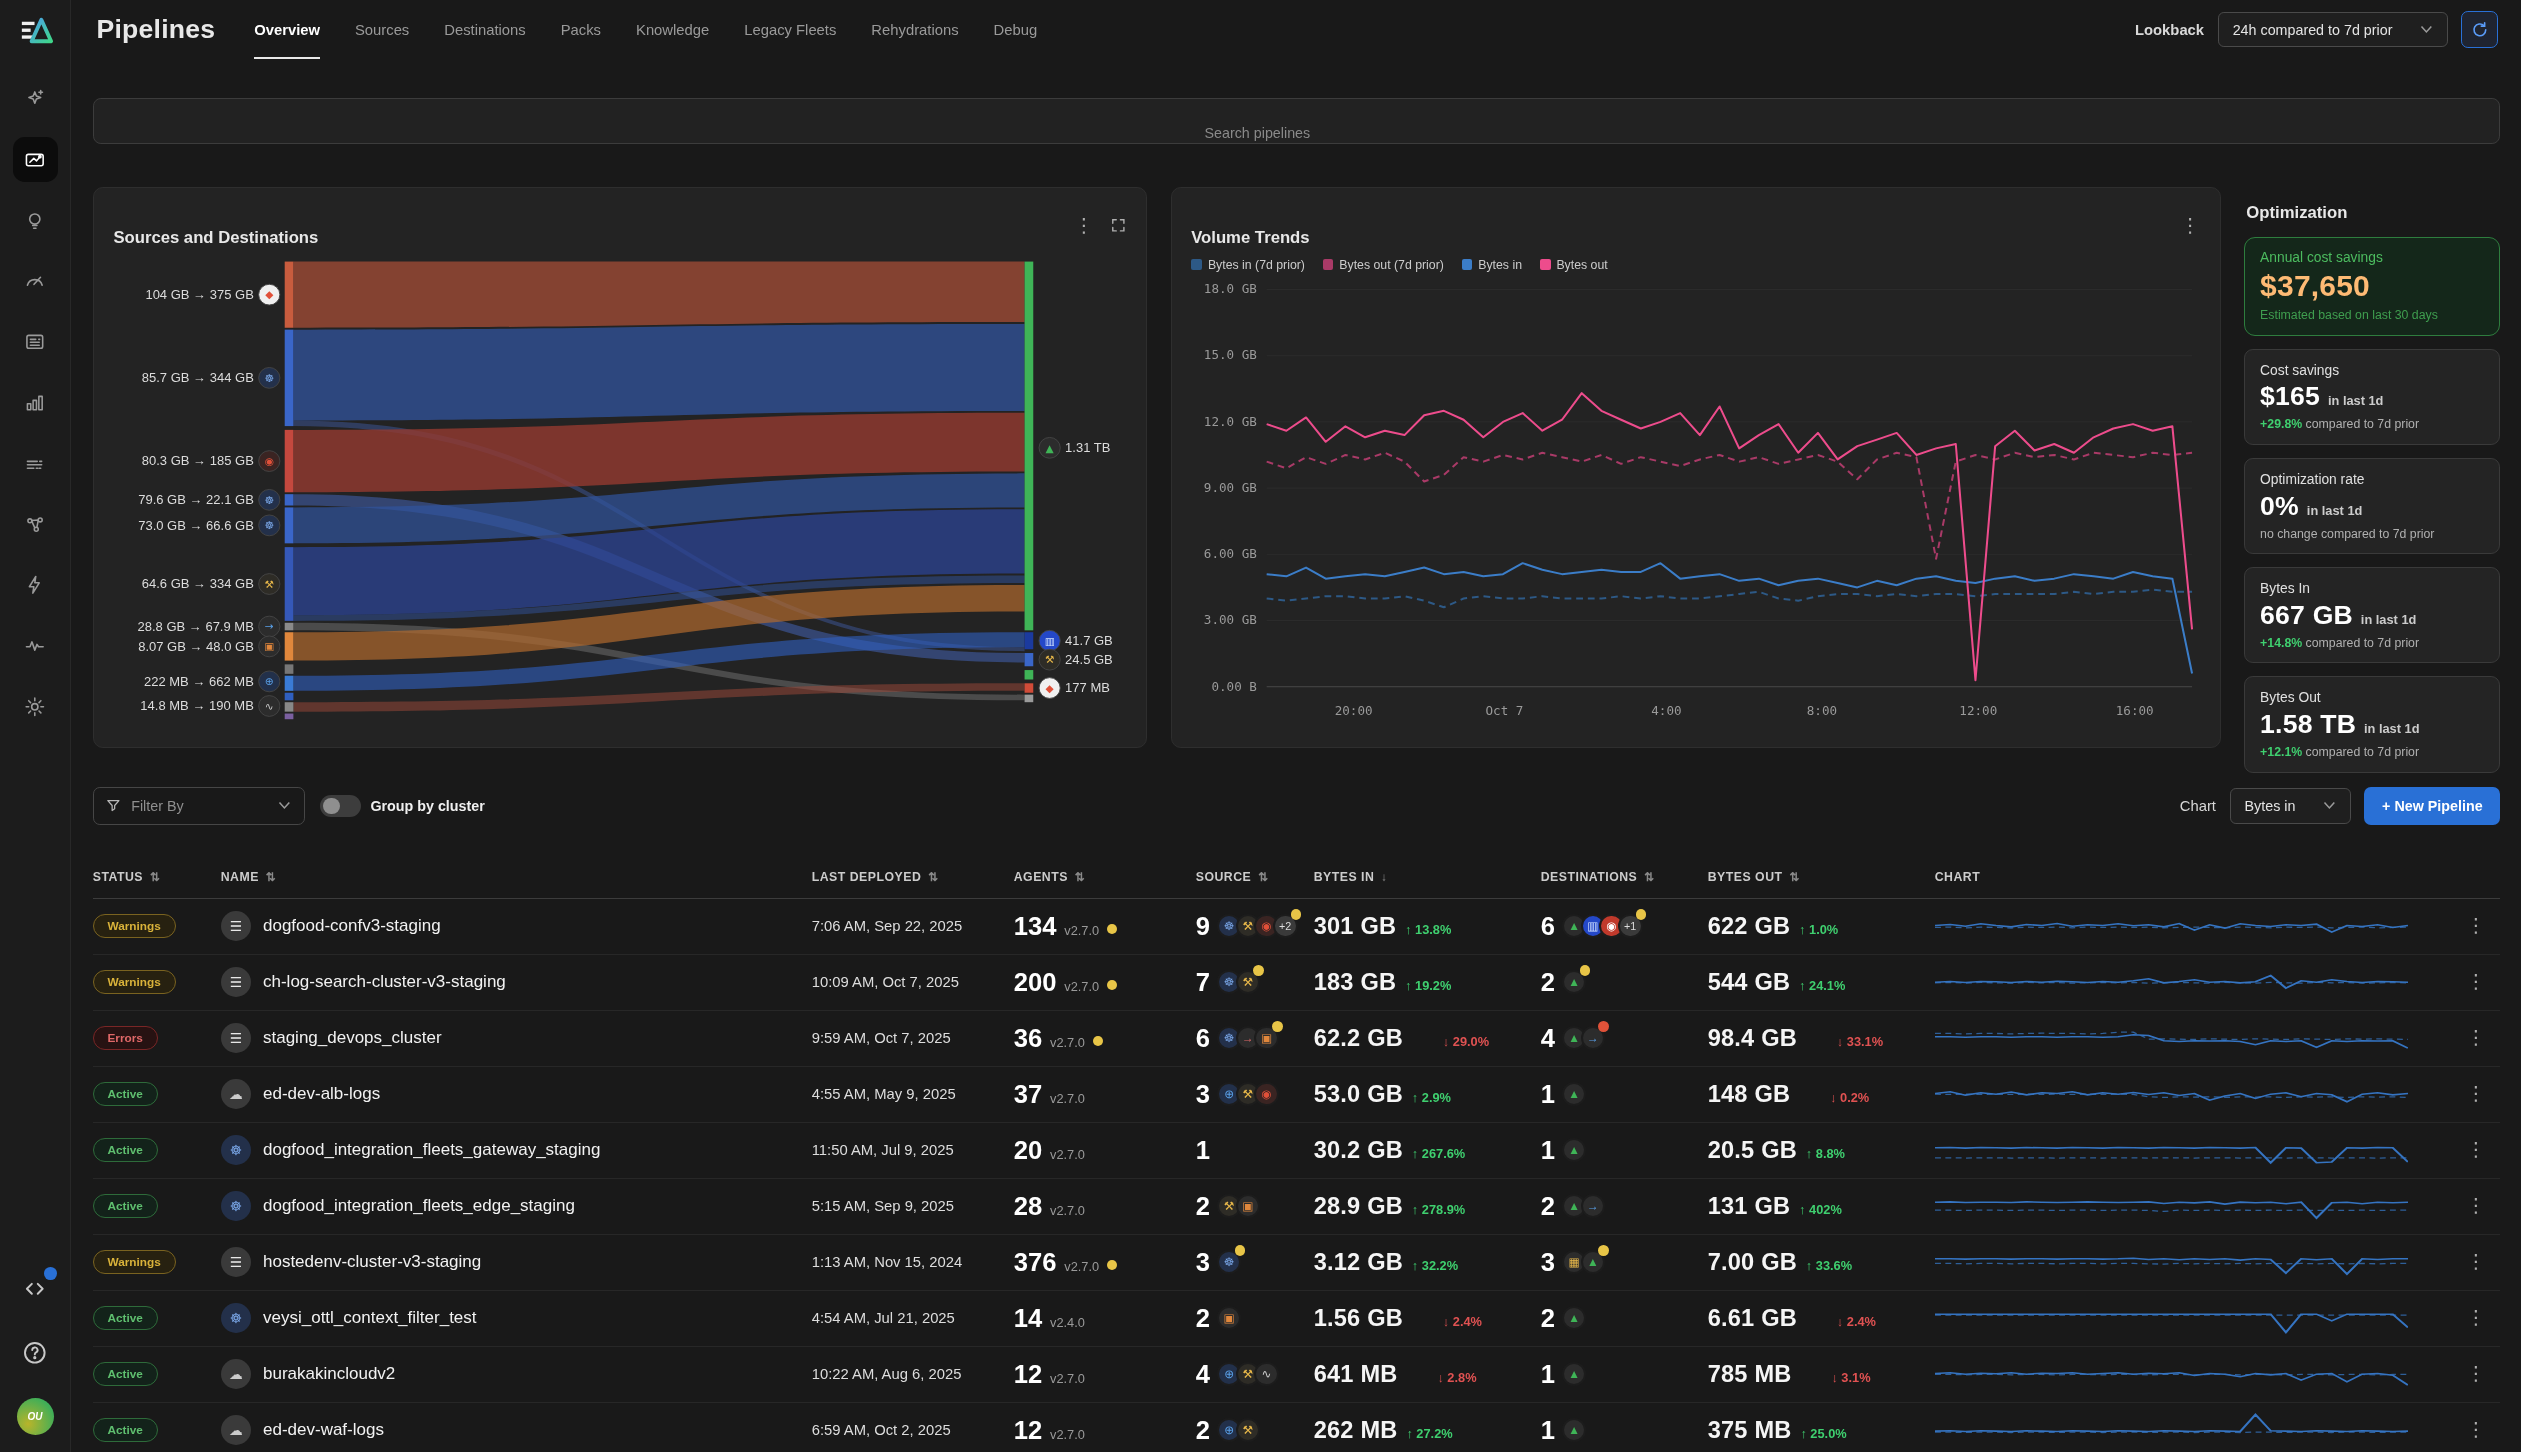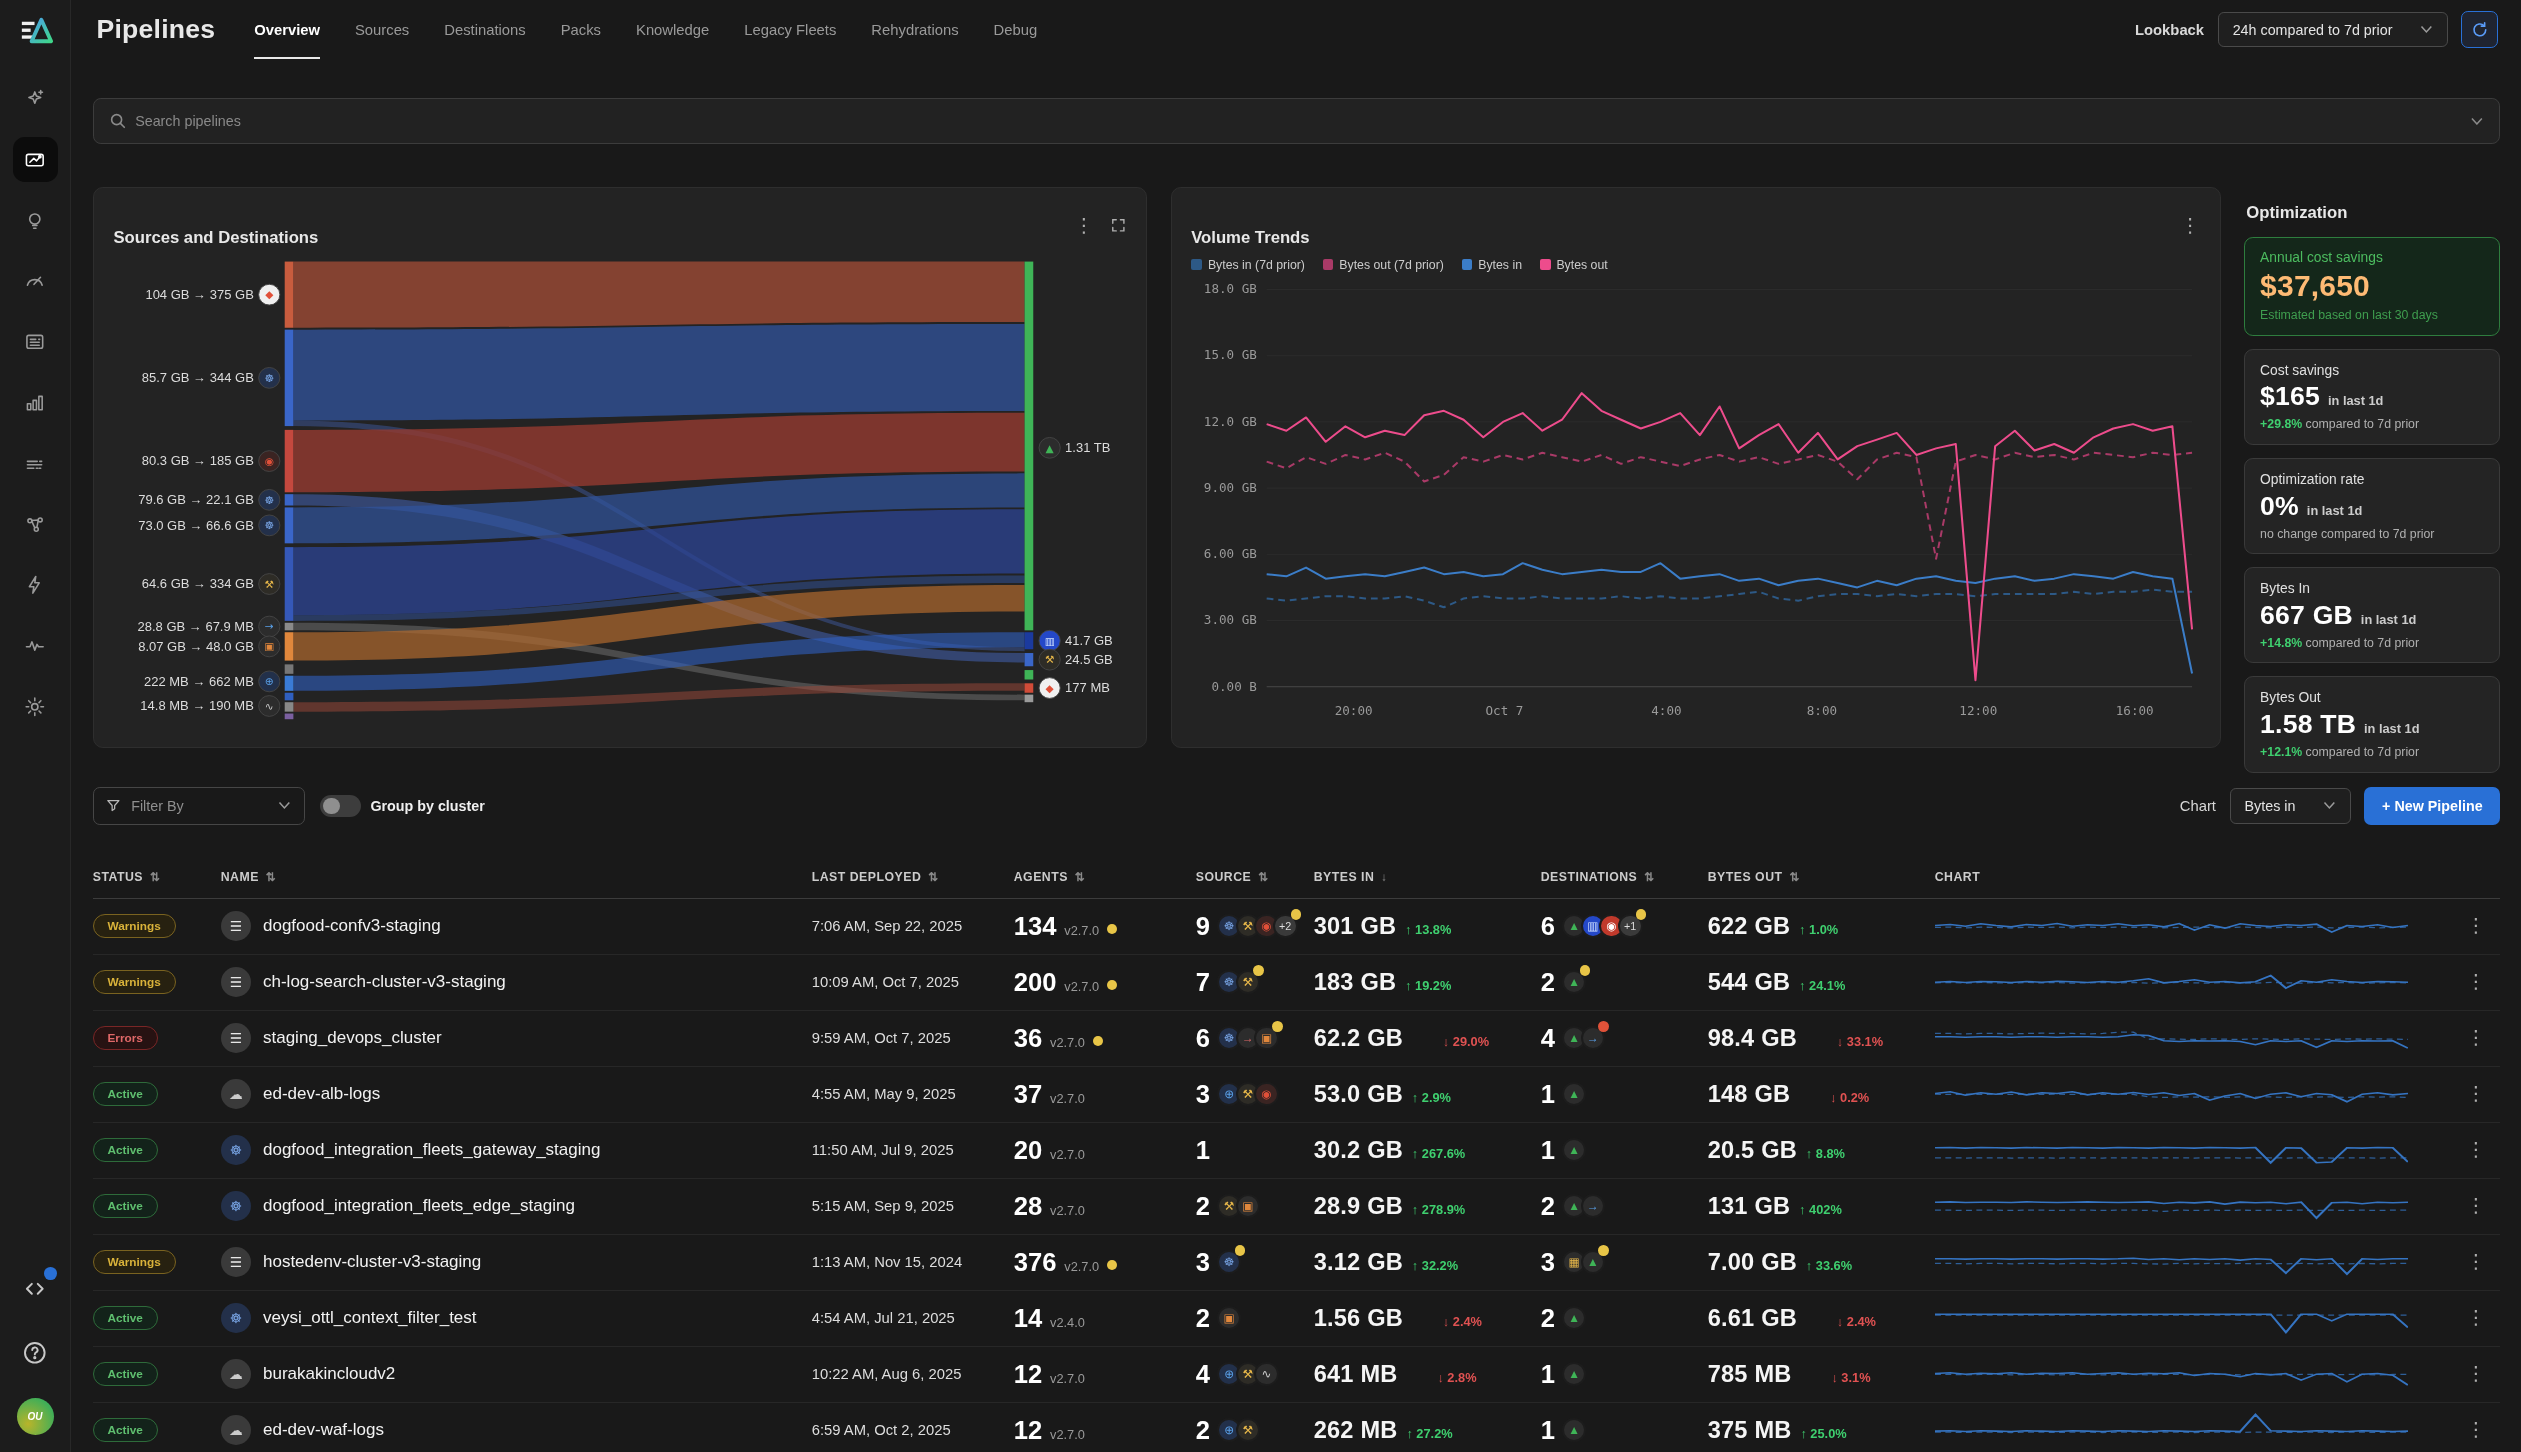--- a/index.html
+++ b/index.html
@@ -35,21 +35,21 @@
   .topbar-right { margin-left:auto; display:flex; align-items:center; gap:13.8px; }
   .lookback-label { font-size:14.8px; color:#d8d8d8; font-weight:600; }
   .dropdown { display:flex; align-items:center; gap:27.6px; border:1px solid #4a4a4a; border-radius:5.9px;
     padding:8.9px 13.8px; font-size:14.3px; color:#e4e4e4; cursor:pointer; background:#1f1f1f; }
   .refresh-btn { width:37px; height:37px; border:1px solid #2970d6; border-radius:6.9px; background:#1f2430;
     display:flex; align-items:center; justify-content:center; cursor:pointer; }
 
   
   .content { flex:1; padding:0 21.7px; min-height:0; }
   .searchbar { margin-top:39px; height:46px; background:#222222; border:1px solid #3c3c3c; border-radius:7.9px;
-    display:flex; align-items:center; padding:0 15.8px; gap:8px; }
+    display:flex; align-items:center; padding:0 15.8px; gap:26px;flex-direction:column; }
   .searchbar input { flex:1; background:transparent; border:none; outline:none; color:#cfcfcf;
     font-size:14.3px; font-family:inherit; }
   .searchbar input::placeholder { color:#8a8a8a; }
 
   .panels { display:flex; gap:23.6px; margin-top:43px; height:561px; }
   .panel { background:#232323; border:1px solid #2e2e2e; border-radius:9.9px; padding:15.8px 19.7px;
     display:flex; flex-direction:column; min-width:0; }
   .panel-sankey { flex:1.004; }
   .panel-volume { flex:1; }
   .panel-head { display:flex; justify-content:space-between; align-items:center; }
@@ -58,21 +58,21 @@
   .kebab { font-size:19.7px; color:#b0b0b0; cursor:pointer; line-height:1; }
   .sankey-svg, .volume-svg { width:100%; flex:1; margin-top:5.9px; }
   .legend { display:flex; gap:17.7px; margin-top:9.9px; }
   .legend-item { display:flex; align-items:center; gap:5.9px; font-size:12.3px; color:#cccccc; }
   .legend-swatch { width:10.8px; height:10.8px; border-radius:2px; }
 
   
   .opt-col { width:256px; flex-shrink:0; display:flex; flex-direction:column; }
   .opt-title { font-size:16.7px; font-weight:700; margin:15.8px 0 13.8px 2px; }
   .opt-card { background:#242424; border:1px solid #3a3a3a; border-radius:8.9px; padding:12.8px 14.8px; margin-bottom:12.8px; }
-  .opt-card.highlight { background:#14271a; border-color:#2e7d3e; }
+  .opt-card.highlight { background:#14271a; border-color:#2e7d3e;border-radius:11px; }
   .opt-card-title { font-size:13.8px; color:#e0e0e0; }
   .opt-card.highlight .opt-card-title { color:#4cbb5f; }
   .opt-value-row { margin-top:3.9px; display:flex; align-items:baseline; gap:7.9px; }
   .opt-value { font-size:26.6px; font-weight:700; color:#ffffff; letter-spacing:0.2px; }
   .opt-card.highlight .opt-value { color:#fdba74; font-size:30px; }
   .opt-suffix { font-size:12.8px; color:#cccccc; font-weight:600; }
   .opt-note { margin-top:4.9px; font-size:12.3px; color:#b0b0b0; }
   .opt-card.highlight .opt-note { color:#3f9e4f; }
   .opt-delta { color:#3fcf6f; font-weight:700; }
 

